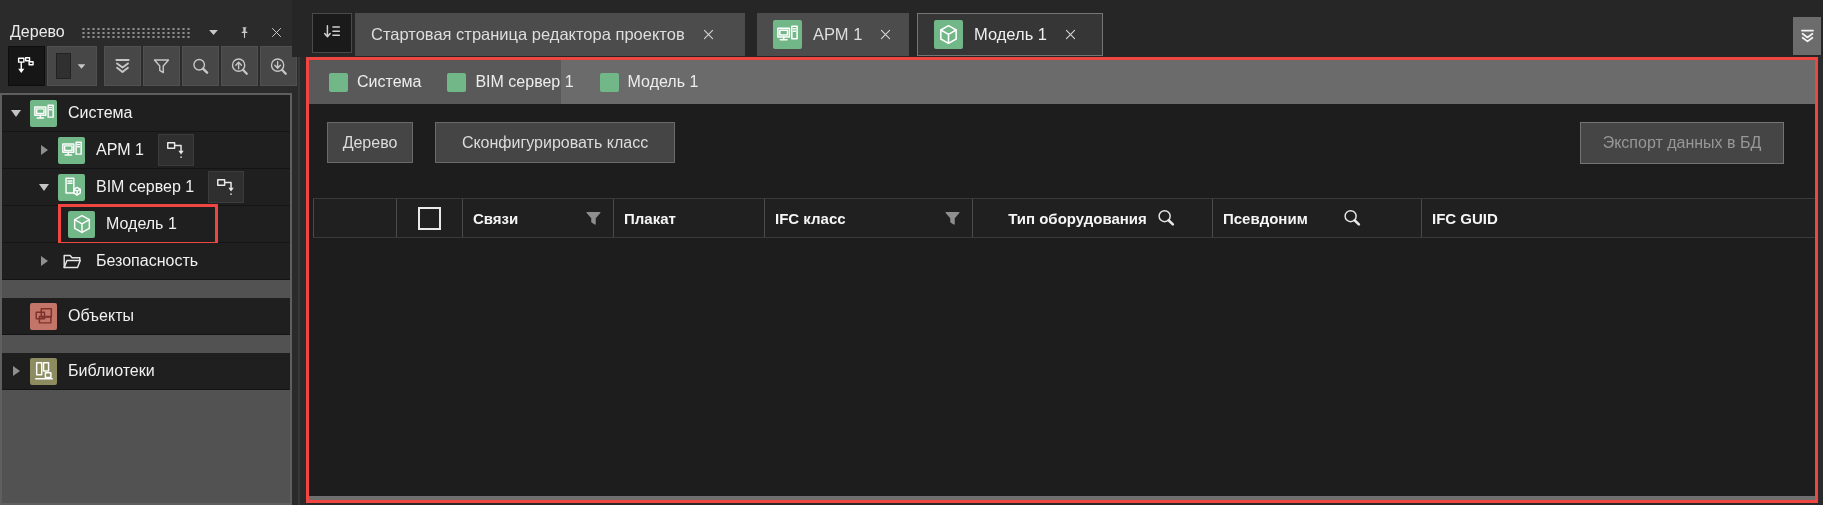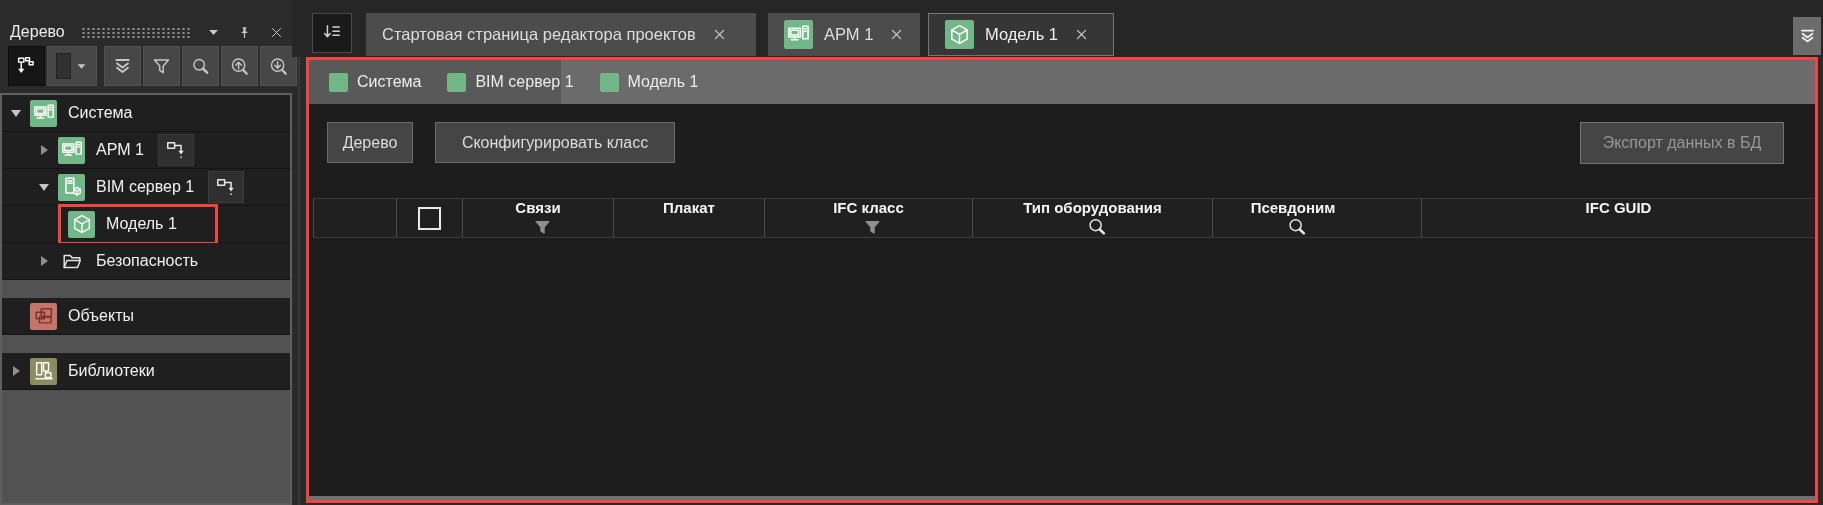--- a/index.html
+++ b/index.html
@@ -57,42 +57,42 @@
   .tablist-btn{width:40px;height:40px;background:#1a1a1a;border:1px solid #4a4a4a;color:#cfcfcf;display:flex;align-items:center;justify-content:center;cursor:pointer;flex:none;}
   .tablist-btn svg{width:22px;height:22px;}
   .tab{height:43px;background:#4c4c4c;display:flex;align-items:center;padding:0 16px;flex:none;cursor:pointer;}
   .tab .tab-label{font-size:16.5px;color:#dedede;white-space:nowrap;}
   .tab-close{width:17px;height:17px;margin-left:15px;color:#d4d4d4;display:flex;align-items:center;justify-content:center;cursor:pointer;}
   .tab-close svg{width:15px;height:15px;stroke-width:1.8;}
   .tabicon{width:29px;height:29px;background:var(--accent-green);border-radius:2px;color:#ffffff;display:flex;align-items:center;justify-content:center;margin-right:11px;flex:none;}
   .tabicon svg{width:23px;height:23px;}
   .tab.active{background:#363636;border:1px solid #757575;}
   .tab.active .tab-label{color:#efefef;}
-  #tab-start{width:390px;margin-left:14px;}
+  #tab-start{width:390px;margin-left:3px;}
   #tab-arm{width:152px;margin-left:12px;}
   #tab-model{width:186px;margin-left:8px;}
   .overflow-btn{position:absolute;right:2px;top:17px;width:28px;height:38px;background:#6c6c6c;color:#f2f2f2;display:flex;align-items:center;justify-content:center;cursor:pointer;}
   .overflow-btn svg{width:19px;height:19px;stroke-width:2.2;}
   .gutter-line{position:absolute;left:298px;top:57px;bottom:0;width:2px;background:#383838;}
 
   
   #content{position:absolute;left:306px;top:57px;width:1512px;height:446px;border:3px solid var(--accent-red);background:#1d1d1d;}
   .crumb-bar{position:absolute;left:0;right:0;top:0;height:44px;background:#6b6b6b;display:flex;align-items:center;padding-left:20px;gap:26px;}
   .crumb-bar::before{content:"";position:absolute;left:0;top:0;bottom:0;width:252px;background:#595959;}
   .crumb{position:relative;display:flex;align-items:center;gap:9px;cursor:pointer;}
   .crumb-sq{width:19px;height:19px;background:var(--accent-green);border-radius:2px;}
   .crumb-label{font-size:16px;color:#ededed;white-space:nowrap;}
 
   .btn{position:absolute;background:#454545;border:1px solid #6a6a6a;color:#dcdcdc;font-size:16px;font-family:inherit;display:flex;align-items:center;justify-content:center;cursor:pointer;}
   #btn-import{left:18px;top:62px;width:86px;height:41px;}
   #btn-configure{left:126px;top:62px;width:240px;height:41px;}
   #btn-export{right:31px;top:62px;width:204px;height:42px;color:#979797;border-color:#747474;cursor:default;}
 
   .grid-header{position:absolute;left:4px;right:0;top:138px;height:40px;display:flex;border-top:1px solid #3a3a3a;border-bottom:1px solid #3a3a3a;background:#202020;}
-  .hcell{border-left:1px solid #4a4a4a;display:flex;align-items:center;justify-content:space-between;padding:0 10px;overflow:hidden;flex-direction:column;}
+  .hcell{border-left:1px solid #4a4a4a;display:flex;align-items:center;justify-content:space-between;padding:0 10px;overflow:hidden;}
   .hcell:first-child{border-left:1px solid #4a4a4a;}
   .hlabel{font-size:15px;font-weight:bold;color:#f5f5f5;white-space:nowrap;}
   .hic{flex:none;margin-left:8px;}
   .hic.funnel{width:19px;height:19px;color:#8f8f8f;}
   .hic.funnel svg{width:19px;height:19px;fill:#8f8f8f;stroke:#8f8f8f;}
   .hic.search{width:22px;height:22px;color:#e6e6e6;}
   .hic.search svg{width:22px;height:22px;}
   .cb{width:23px;height:23px;border:2px solid #e9e9e9;background:transparent;margin:0 auto;cursor:pointer;}
   .c-ind{width:83px;}
   .c-check{width:66px;justify-content:center;}

